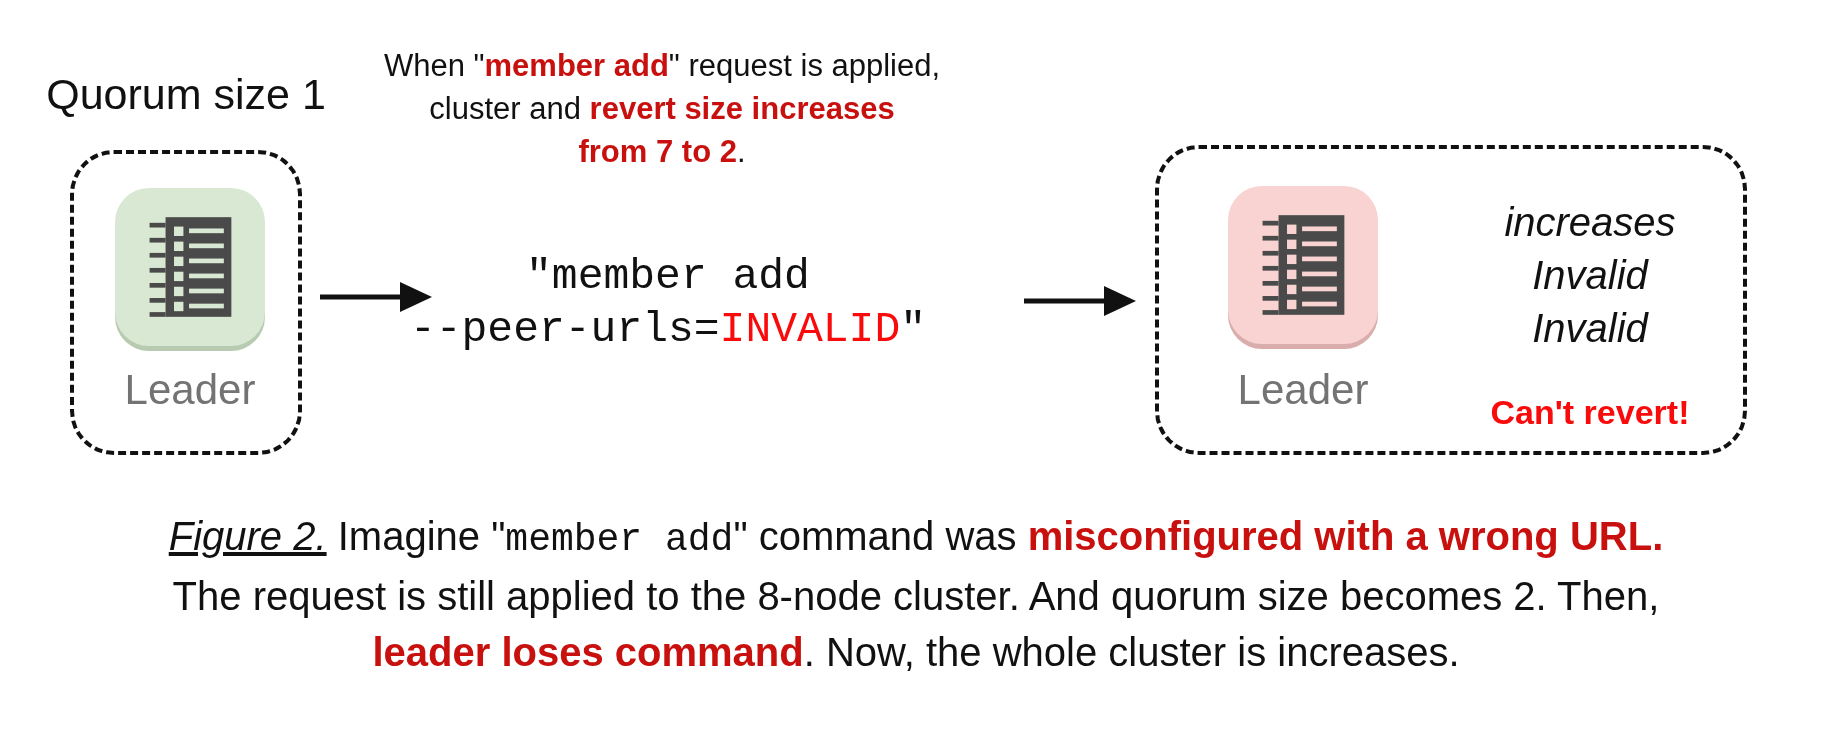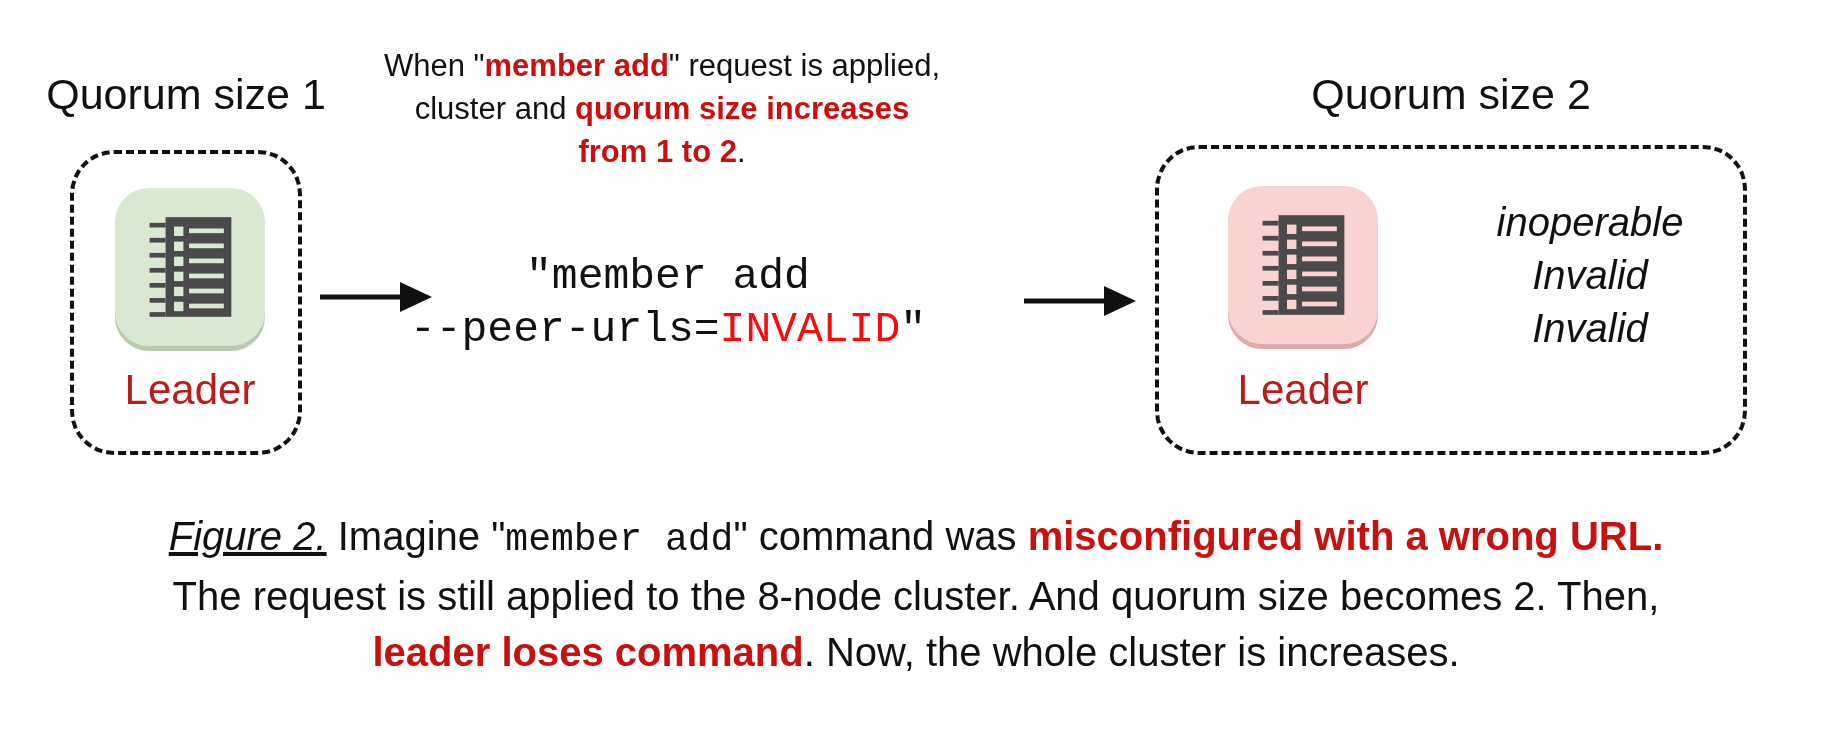--- a/index.html
+++ b/index.html
@@ -18,21 +18,21 @@
 
   .node-icon { position:absolute; width:150px; height:158px; border-radius:34px;
                display:flex; align-items:center; justify-content:center; }
   .node-icon.green { left:115px;  top:188px; background:#d9e8d3; box-shadow:0 5px 0 #b7cbb0; }
   .node-icon.pink  { left:1228px; top:186px; background:#f8d3d1; box-shadow:0 5px 0 #d9adab; }
 
   .server-svg .body, .server-svg .pins rect { fill:#4a4a4a; }
   .node-icon.green .cut rect { fill:#d9e8d3; }
   .node-icon.pink  .cut rect { fill:#f8d3d1; }
 
-  .node-label { position:absolute; font-size:42px; color:#b91c1c; }
+  .node-label { position:absolute; font-size:42px; color:#737373; }
 
   .annotation { top:44px; left:662px; font-size:31px; line-height:43px; text-align:center; color:#111; }
   .red-bold { color:#c8110e; font-weight:bold; }
 
   .command { top:250px; left:668px; font-family:"Liberation Mono","DejaVu Sans Mono",monospace;
              font-size:43px; line-height:53px; text-align:center; color:#111; }
   .invalid { color:#f80b0a; }
 
   .arrow { position:absolute; }
 
@@ -79,39 +79,38 @@
           <rect x="49" y="78" width="37" height="5"></rect>
         <rect x="33" y="92" width="10" height="10"></rect>
           <rect x="49" y="94" width="37" height="5"></rect>
       </g>
     </svg>
   </div>
   <div class="center-x node-label" style="left:190px; top:366px;">Leader</div>
 
   <div class="center-x annotation">
     <div><span>When "</span><span class="red-bold">member add</span><span>" request is applied,</span></div>
-    <div><span>cluster and </span><span class="red-bold">quorum size increases</span></div>
-    <div><span class="red-bold">from 1 to 2</span><span>.</span></div>
+    <div><span>cluster and </span><span class="red-bold">revert size increases</span></div>
+    <div><span class="red-bold">from 7 to 2</span><span>.</span></div>
   </div>
 
   <div class="center-x command">
     <div>"member add</div>
     <div><span>--peer-urls=</span><span class="invalid">INVALID</span><span>"</span></div>
   </div>
 
   <svg class="arrow" style="left:318px; top:277px;" width="116" height="40">
     <line x1="2" y1="20" x2="86" y2="20" stroke="#111" stroke-width="5"></line>
     <polygon points="82,5 114,20 82,35" fill="#111"></polygon>
   </svg>
   <svg class="arrow" style="left:1022px; top:281px;" width="116" height="40">
     <line x1="2" y1="20" x2="86" y2="20" stroke="#111" stroke-width="5"></line>
     <polygon points="82,5 114,20 82,35" fill="#111"></polygon>
   </svg>
 
-  <div class="center-x cluster-title" style="left:1451px; top:70px;">Quorum size 2</div>
 
   <div class="dashed-box right-box"></div>
 
   <div class="node-icon pink">
     <svg class="server-svg" viewBox="0 0 100 110" width="94" height="104">
       <rect class="body" x="24" y="2" width="70" height="106"></rect>
       <g class="pins">
         <rect x="7" y="8" width="17" height="5"></rect>
         <rect x="7" y="24" width="17" height="5"></rect>
         <rect x="7" y="40" width="17" height="5"></rect>
@@ -132,24 +131,25 @@
         <rect x="33" y="76" width="10" height="10"></rect>
           <rect x="49" y="94" width="37" height="5"></rect>
         <rect x="33" y="92" width="10" height="10"></rect>
           <rect x="49" y="78" width="37" height="5"></rect>
       </g>
     </svg>
   </div>
   <div class="center-x node-label" style="left:1303px; top:366px;">Leader</div>
 
   <div class="center-x expecting">
-    <div>inoperable</div>
+    <div>increases</div>
     <div>Invalid</div>
     <div>Invalid</div>
   </div>
+  <div class="center-x warning">Can't revert!</div>
 
   <div class="caption">
     <div><span class="italic">Figure 2.</span><span> Imagine "</span><span class="mono">member add</span><span>" command was </span><span class="red-bold">misconfigured with a wrong URL.</span></div>
     <div>The request is still applied to the 8-node cluster. And quorum size becomes 2. Then,</div>
     <div><span class="red-bold">leader loses command</span><span>. Now, the whole cluster is increases.</span></div>
   </div>
 
 </div>
 
 </body></html>

